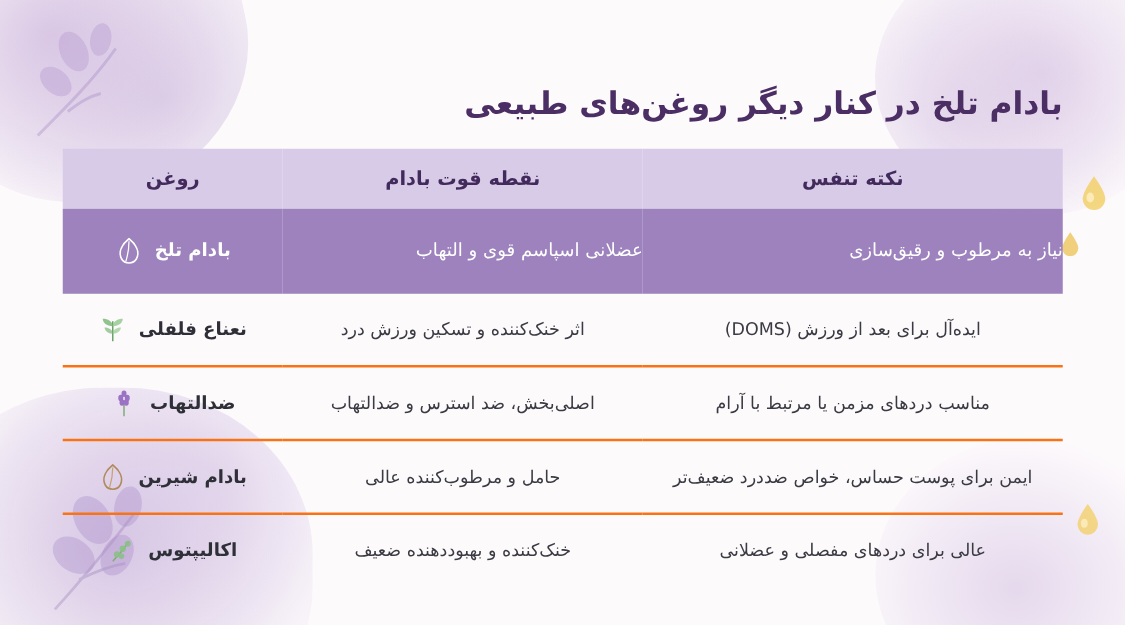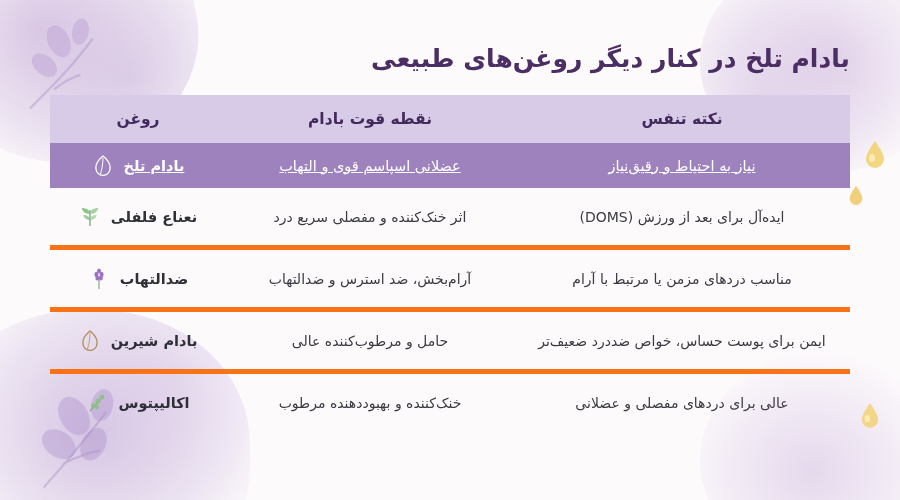--- a/index.html
+++ b/index.html
@@ -70,21 +70,21 @@
 
   
   .page {
     position: relative;
     z-index: 2;
     padding: 0 50px;
     box-sizing: border-box;
   }
   .title {
     margin: 0;
-    padding-top: 44px;
+    padding-top: 68px;
     padding-bottom: 22px;
     text-align: right;
     font-size: 25px;
     font-weight: bold;
     color: #4b2e63;
     letter-spacing: 0;
     direction: rtl;
   }
 
   table.oils {
@@ -107,36 +107,35 @@
     height: 48px;
     background: #d8cbe8;
     color: #432a5c;
     font-size: 15.5px;
     font-weight: bold;
     text-align: center;
   }
   .head-row th.oil-col { text-align: center; }
 
   .hl-row td {
-    height: 45px;
+    height: 68px;
     background: #9d82bd;
     color: #ffffff;
     font-size: 14.5px;
-    text-align: center;
-    text-decoration: underline;
+    text-align: right;
   }
   .hl-row td.oil-cell { font-weight: bold; }
 
   .data-row td {
     height: 57px;
     background: transparent;
     color: #3a3a42;
     font-size: 14px;
     text-align: center;
-    border-bottom: 5px solid #f97316;
+    border-bottom: 2px solid #f97316;
   }
   .data-row:last-child td { border-bottom: none; }
   .data-row td.oil-cell {
     font-weight: bold;
     color: #2f2f38;
     font-size: 14.5px;
   }
 
   .oil-cell-inner {
     display: flex;
@@ -215,57 +214,57 @@
     <thead>
       <tr class="head-row">
         <th>نکته تنفس</th>
         <th>نقطه قوت بادام</th>
         <th class="oil-col">روغن</th>
       </tr>
     </thead>
     <tbody>
 
       <tr class="hl-row">
-        <td>نیاز به احتیاط و رقیق‌نیاز</td>
+        <td>نیاز به مرطوب و رقیق‌سازی</td>
         <td>عضلانی اسپاسم قوی و التهاب</td>
         <td class="oil-cell">
           <span class="oil-cell-inner">
             <span class="cell-text">بادام تلخ</span>
             <span class="oil-icon">
               <svg width="20" height="22" viewBox="0 0 20 22">
                 <path d="M10 1 C15 5, 19 11, 16 17 C13.5 21.5, 6.5 21.5, 4 17 C1 11, 5 5, 10 1 Z" fill="none" stroke="#ffffff" stroke-width="1.3"></path>
                 <path d="M10 3 C10 8, 9 14, 7.5 19" fill="none" stroke="#ffffff" stroke-width="1"></path>
               </svg>
             </span>
           </span>
         </td>
       </tr>
 
       <tr class="data-row">
         <td>ایده‌آل برای بعد از ورزش (DOMS)</td>
-        <td>اثر خنک‌کننده و مفصلی سریع درد</td>
+        <td>اثر خنک‌کننده و تسکین ورزش درد</td>
         <td class="oil-cell">
           <span class="oil-cell-inner">
             <span class="cell-text">نعناع فلفلی</span>
             <span class="oil-icon">
               <svg width="22" height="22" viewBox="0 0 22 22">
                 <path d="M11 20 C11 14, 11 9, 11 4" stroke="#6aa368" stroke-width="1.2" fill="none"></path>
                 <path d="M11 8 C6 8, 3 5, 3 2 C7 2, 11 4, 11 8 Z" fill="#7cb87a" opacity="0.85"></path>
                 <path d="M11 8 C16 8, 19 5, 19 2 C15 2, 11 4, 11 8 Z" fill="#96c992" opacity="0.85"></path>
                 <path d="M11 14 C7 14, 4.5 11.5, 4.5 9 C8 9, 11 10.8, 11 14 Z" fill="#7cb87a" opacity="0.7"></path>
                 <path d="M11 14 C15 14, 17.5 11.5, 17.5 9 C14 9, 11 10.8, 11 14 Z" fill="#96c992" opacity="0.7"></path>
               </svg>
             </span>
           </span>
         </td>
       </tr>
 
       <tr class="data-row">
         <td>مناسب دردهای مزمن یا مرتبط با آرام</td>
-        <td>آرام‌بخش، ضد استرس و ضدالتهاب</td>
+        <td>اصلی‌بخش، ضد استرس و ضدالتهاب</td>
         <td class="oil-cell">
           <span class="oil-cell-inner">
             <span class="cell-text">ضدالتهاب</span>
             <span class="oil-icon">
               <svg width="20" height="22" viewBox="0 0 20 22">
                 <path d="M10 21 L10 12" stroke="#7fae72" stroke-width="1.2" fill="none"></path>
                 <g fill="#9b72c4">
                   <ellipse cx="10" cy="3" rx="2" ry="2.6"></ellipse>
                   <ellipse cx="7.4" cy="6.4" rx="2" ry="2.6"></ellipse>
                   <ellipse cx="12.6" cy="6.4" rx="2" ry="2.6"></ellipse>
@@ -289,21 +288,21 @@
                 <path d="M10 1 C15 5, 19 11, 16 17 C13.5 21.5, 6.5 21.5, 4 17 C1 11, 5 5, 10 1 Z" fill="none" stroke="#b08a5a" stroke-width="1.3"></path>
                 <path d="M10 3 C10 8, 9 14, 7.5 19" fill="none" stroke="#c7a274" stroke-width="1"></path>
               </svg>
             </span>
           </span>
         </td>
       </tr>
 
       <tr class="data-row">
         <td>عالی برای دردهای مفصلی و عضلانی</td>
-        <td>خنک‌کننده و بهبوددهنده مرطوب</td>
+        <td>خنک‌کننده و بهبوددهنده ضعیف</td>
         <td class="oil-cell">
           <span class="oil-cell-inner">
             <span class="cell-text">اکالیپتوس</span>
             <span class="oil-icon">
               <svg width="22" height="22" viewBox="0 0 22 22">
                 <path d="M4 19 C8 15, 13 9, 17 3" stroke="#7fae72" stroke-width="1.2" fill="none"></path>
                 <g fill="#8cc088" opacity="0.9">
                   <circle cx="7.5" cy="13.5" r="2.6"></circle>
                   <circle cx="12" cy="9" r="2.6"></circle>
                   <circle cx="16" cy="5" r="2.4"></circle>

